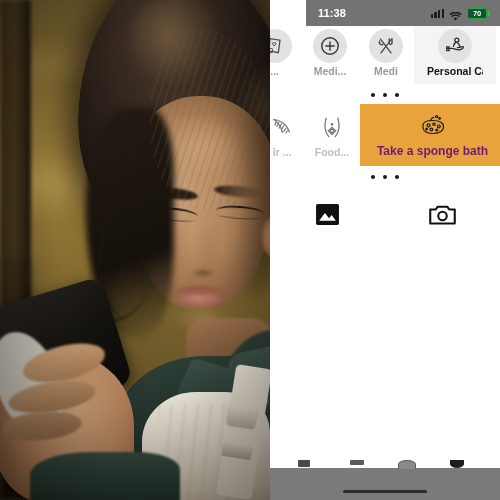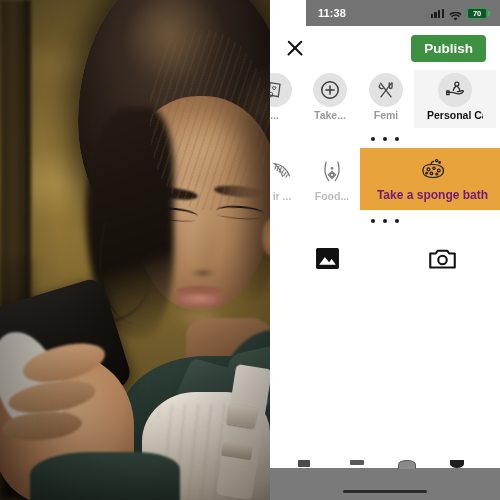--- a/index.html
+++ b/index.html
@@ -532,24 +532,20 @@
           <path d="M0.9 2.6 A8.2 8.2 0 0 1 12.1 2.6" stroke="#1c1c1c" stroke-width="1.5" fill="none"></path>
         </svg>
       </span>
       <span class="batt">
         <span class="batt-body">70</span>
         <span class="batt-cap"></span>
       </span>
     </div>
   </div>
 
-  <div class="header">
-    <div class="close-x"></div>
-    <button class="publish-btn">Publish</button>
-  </div>
 
   <div class="cat-row">
 
     <div class="cat first">
       <span class="bub">
         <svg width="20" height="20" viewBox="0 0 24 24" fill="none" stroke="#4a4a4a" stroke-width="1.5">
           <path d="M6 3 L18 5 L16 20 L5 18 Z"></path>
           <path d="M11 8.5c-1.2-1.2-3 0-1.6 1.6L11 12l1.6-1.9c1.4-1.6-.4-2.8-1.6-1.6z" stroke-width="1.2"></path>
           <rect x="4" y="15" width="5" height="5" rx="1" stroke-width="1.2"></rect>
         </svg>
@@ -557,33 +553,33 @@
       <span class="lbl">su...</span>
     </div>
 
     <div class="cat">
       <span class="bub">
         <svg width="22" height="22" viewBox="0 0 24 24" fill="none" stroke="#3b3b3b" stroke-width="1.6">
           <circle cx="12" cy="12" r="9"></circle>
           <path d="M12 7.5v9M7.5 12h9" stroke-linecap="round"></path>
         </svg>
       </span>
-      <span class="lbl">Take...</span>
+      <span class="lbl">Medi...</span>
     </div>
 
     <div class="cat">
       <span class="bub">
         <svg width="22" height="22" viewBox="0 0 24 24" fill="none" stroke="#4a4a4a" stroke-width="1.5" stroke-linecap="round">
           <path d="M6 4.5 L17.5 19.5"></path>
           <path d="M5.2 6.5a2.6 2.6 0 0 0 3.6 3.6"></path>
           <path d="M18 4.5 L6.5 19.5"></path>
           <path d="M18.6 4.2v4.6c0 .8-.6 1.5-1.5 1.5s-1.5-.7-1.5-1.5V4.2"></path>
         </svg>
       </span>
-      <span class="lbl">Femi</span>
+      <span class="lbl">Medi</span>
     </div>
 
     <div class="cat sel wide">
       <span class="bub">
         <svg width="22" height="22" viewBox="0 0 24 24" fill="none" stroke="#2b2b2b" stroke-width="1.4" stroke-linecap="round">
           <circle cx="14" cy="5.5" r="2.2"></circle>
           <path d="M13 8c-1.8 1-2.6 2.6-2.8 4.4"></path>
           <path d="M14.8 8.4c1.4 1 2.2 2.4 2.4 4"></path>
           <path d="M3 14.5h5.5c3 0 5 2 8.5 1.6 2-.3 3.6-1.4 4-2.3.3-.7-.4-1.4-1.2-1.1-1.8.7-3.6 1.1-5.2 1.1"></path>
           <path d="M3 13h2.5v4H3z"></path>

